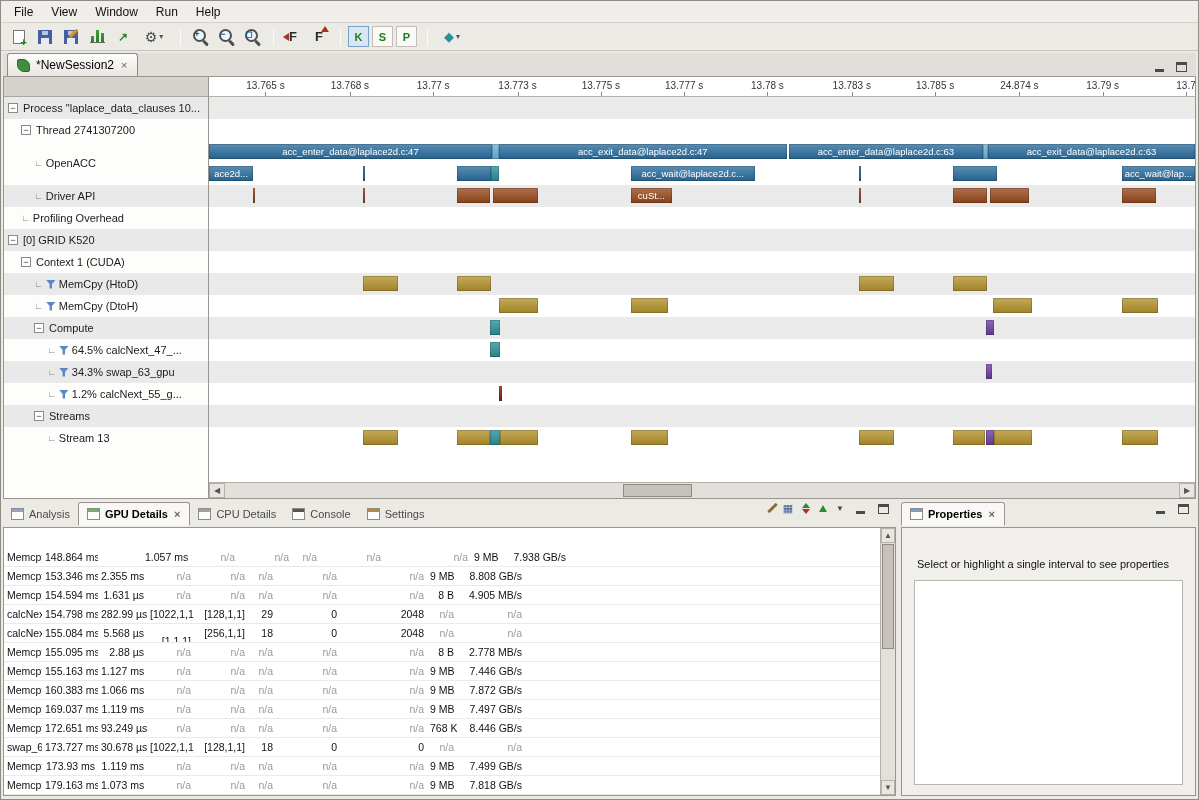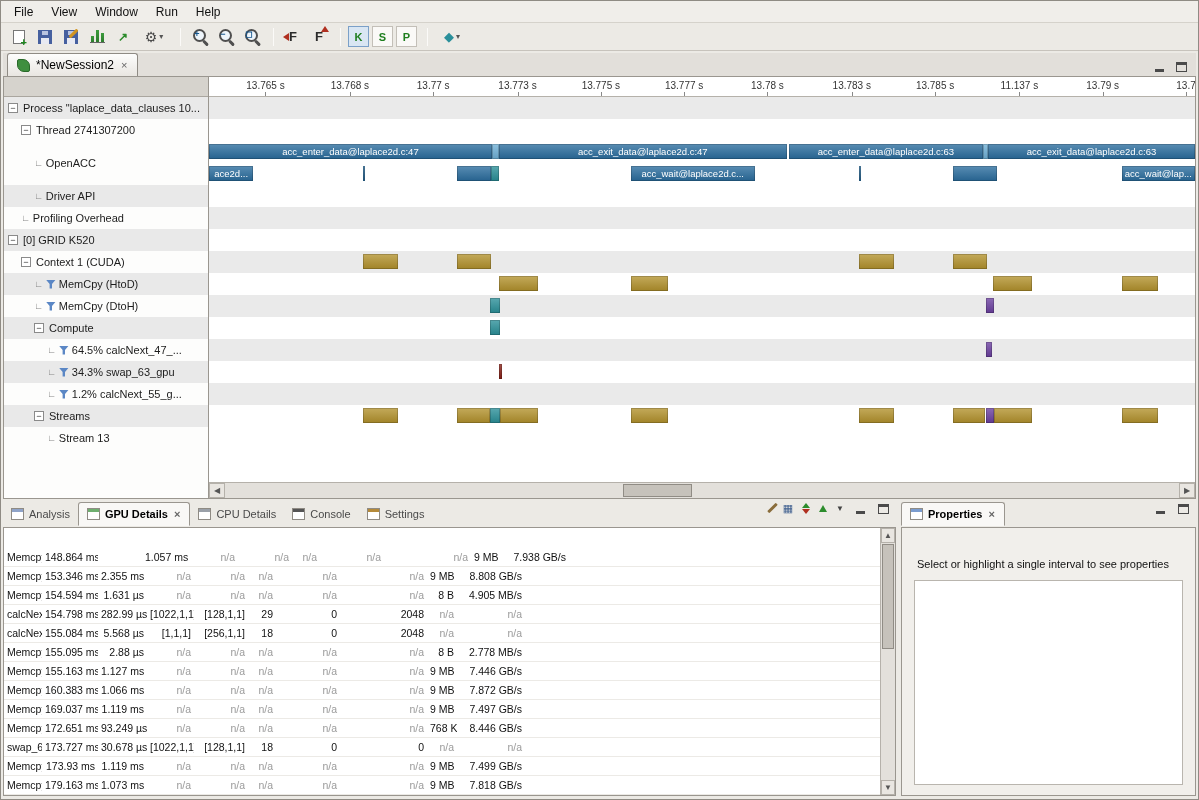--- a/index.html
+++ b/index.html
@@ -304,21 +304,21 @@
             <div class="ruler-label" style="left: 39.74%;">13.775 s</div>
             <div class="ruler-tick" style="left: 48.19%;"></div>
             <div class="ruler-label" style="left: 48.19%;">13.777 s</div>
             <div class="ruler-tick" style="left: 56.64%;"></div>
             <div class="ruler-label" style="left: 56.64%;">13.78 s</div>
             <div class="ruler-tick" style="left: 65.19%;"></div>
             <div class="ruler-label" style="left: 65.19%;">13.783 s</div>
             <div class="ruler-tick" style="left: 73.64%;"></div>
             <div class="ruler-label" style="left: 73.64%;">13.785 s</div>
             <div class="ruler-tick" style="left: 82.19%;"></div>
-            <div class="ruler-label" style="left: 82.19%;">11.137 s</div>
+            <div class="ruler-label" style="left: 82.19%;">24.874 s</div>
             <div class="ruler-tick" style="left: 90.64%;"></div>
             <div class="ruler-label" style="left: 90.64%;">13.79 s</div>
             <div class="ruler-tick" style="left: 99.09%;"></div>
             <div class="ruler-label" style="left: 99.09%;">13.7</div>
           </div>
         <div id="lanes">
             <div class="lane shade" style="height: 22px;"></div>
             <div class="lane" style="height: 22px;"></div>
             <div class="lane" style="height: 44px;">
               <div class="sublane">
@@ -333,20 +333,31 @@
                 <div class="bar" style="left: 0%; width: 4.5%; background-color: rgb(42, 109, 158);">ace2d...</div>
                 <div class="bar" style="left: 15.6%; width: 0.2%; background-color: rgb(42, 109, 158);"></div>
                 <div class="bar" style="left: 25.15%; width: 3.45%; background-color: rgb(42, 109, 158);"></div>
                 <div class="bar" style="left: 28.6%; width: 0.8%; background-color: rgb(42, 144, 153);"></div>
                 <div class="bar" style="left: 42.76%; width: 12.6%; background-color: rgb(42, 109, 158);">acc_wait@laplace2d.c...</div>
                 <div class="bar" style="left: 65.9%; width: 0.2%; background-color: rgb(42, 109, 158);"></div>
                 <div class="bar" style="left: 75.45%; width: 4.5%; background-color: rgb(42, 109, 158);"></div>
                 <div class="bar" style="left: 92.56%; width: 7.44%; background-color: rgb(42, 109, 158);">acc_wait@lap...</div>
               </div>
             </div>
+            <div class="lane shade" style="height: 22px;">
+              <div class="bar" style="left: 4.5%; width: 0.2%; background-color: rgb(151, 73, 29);"></div>
+              <div class="bar" style="left: 15.6%; width: 0.2%; background-color: rgb(151, 73, 29);"></div>
+              <div class="bar" style="left: 25.15%; width: 3.4%; background-color: rgb(151, 73, 29);"></div>
+              <div class="bar" style="left: 28.77%; width: 4.6%; background-color: rgb(151, 73, 29);"></div>
+              <div class="bar" style="left: 42.76%; width: 4.2%; background-color: rgb(151, 73, 29);">cuSt...</div>
+              <div class="bar" style="left: 65.9%; width: 0.2%; background-color: rgb(151, 73, 29);"></div>
+              <div class="bar" style="left: 75.45%; width: 3.5%; background-color: rgb(151, 73, 29);"></div>
+              <div class="bar" style="left: 79.18%; width: 4%; background-color: rgb(151, 73, 29);"></div>
+              <div class="bar" style="left: 92.56%; width: 3.5%; background-color: rgb(151, 73, 29);"></div>
+            </div>
             <div class="lane" style="height: 22px;"></div>
             <div class="lane shade" style="height: 22px;"></div>
             <div class="lane" style="height: 22px;"></div>
             <div class="lane shade" style="height: 22px;">
               <div class="bar" style="left: 15.6%; width: 3.6%; background-color: rgb(179, 146, 44);"></div>
               <div class="bar" style="left: 25.15%; width: 3.5%; background-color: rgb(179, 146, 44);"></div>
               <div class="bar" style="left: 65.9%; width: 3.6%; background-color: rgb(179, 146, 44);"></div>
               <div class="bar" style="left: 75.45%; width: 3.5%; background-color: rgb(179, 146, 44);"></div>
             </div>
             <div class="lane" style="height: 22px;">
@@ -481,21 +492,21 @@
               <div class="td num" style="width: 28px;">29</div>
               <div class="td num" style="width: 64px;">0</div>
               <div class="td num" style="width: 87px;">2048</div>
               <div class="td num na" style="width: 30px;">n/a</div>
               <div class="td num na" style="width: 68px;">n/a</div>
             </div>
             <div class="tr">
               <div class="td" style="width: 38px;">calcNext</div>
               <div class="td num" style="width: 56px;">155.084 ms</div>
               <div class="td num" style="width: 49px;">5.568 µs</div>
-              <div class="td num" style="width: 47px;">[1,1,1]</div>
+              <div class="td num" style="width: 47px; margin-top: 8px;">[1,1,1]</div>
               <div class="td num" style="width: 54px;">[256,1,1]</div>
               <div class="td num" style="width: 28px;">18</div>
               <div class="td num" style="width: 64px;">0</div>
               <div class="td num" style="width: 87px;">2048</div>
               <div class="td num na" style="width: 30px;">n/a</div>
               <div class="td num na" style="width: 68px;">n/a</div>
             </div>
             <div class="tr">
               <div class="td" style="width: 38px;">Memcpy</div>
               <div class="td num" style="width: 56px;">155.095 ms</div>

